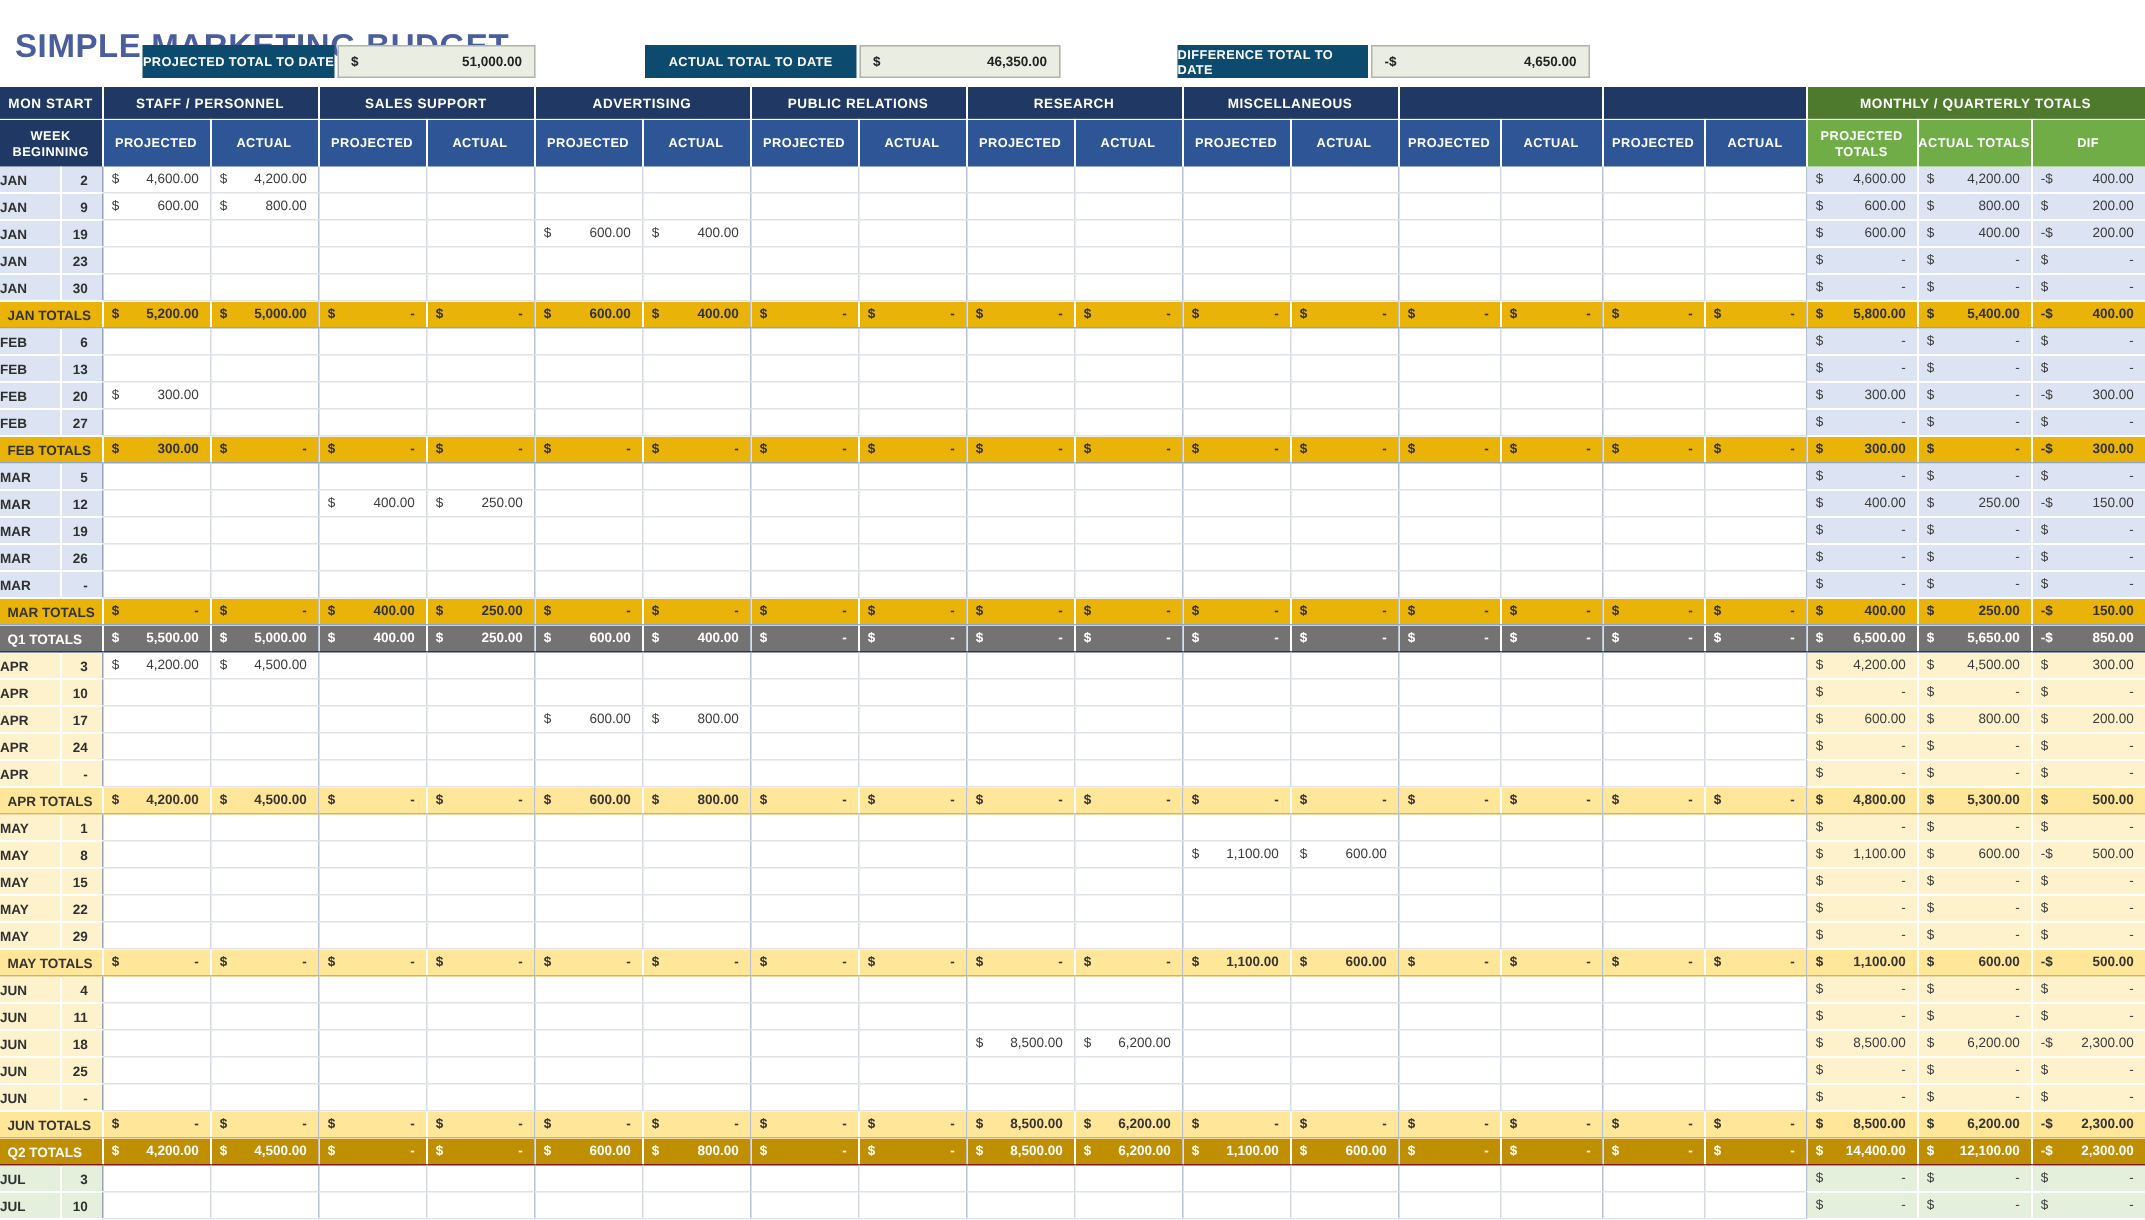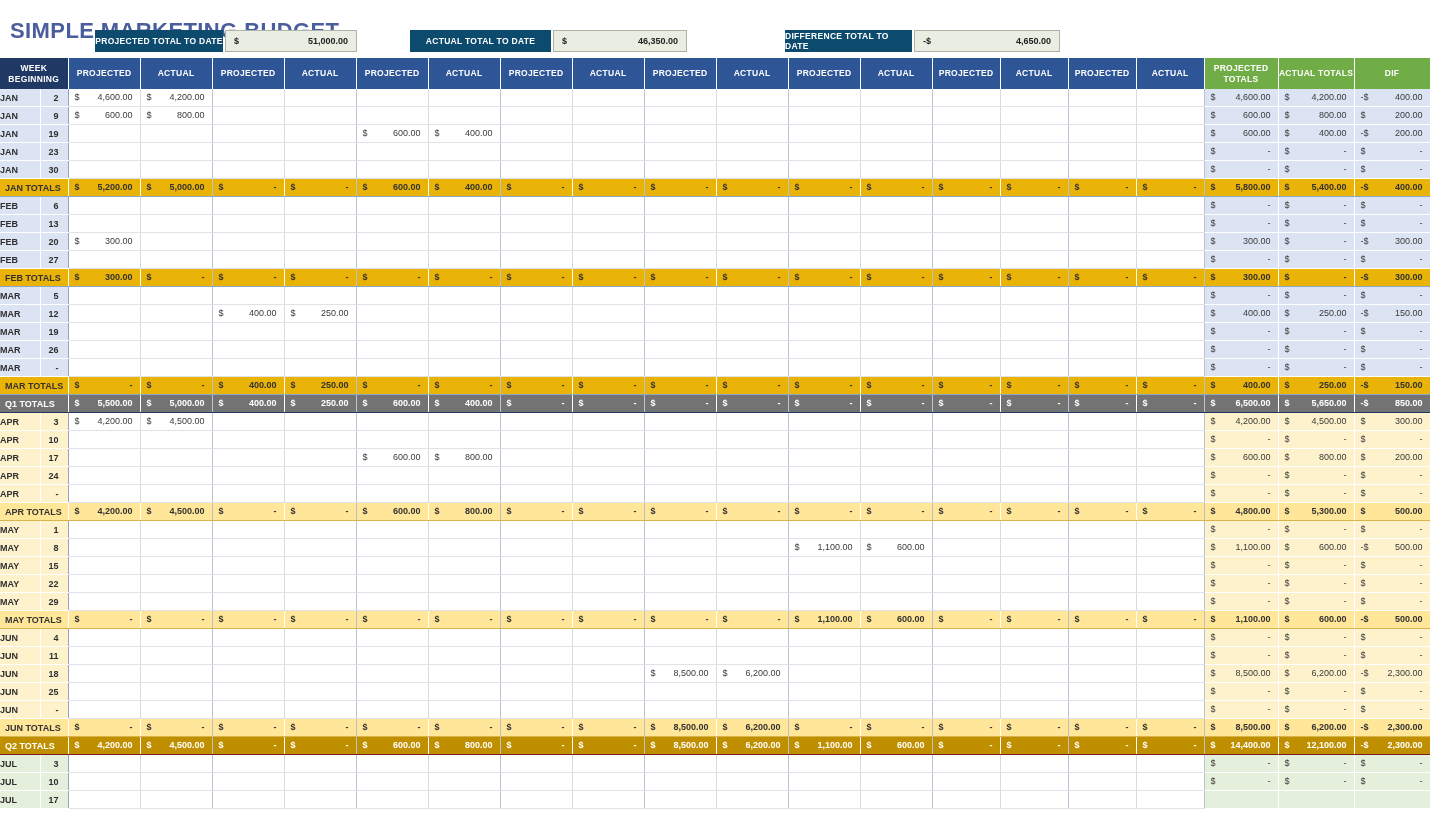--- a/index.html
+++ b/index.html
@@ -8,21 +8,21 @@
     font-family:"Liberation Sans",sans-serif;
     -webkit-font-smoothing:antialiased;
   }
   
   .title{
     position:absolute;top:3px;left:10px;
     font-size:22px;font-weight:700;color:#4A5D9C;letter-spacing:0.4px;
   }
   
   .sumpair{position:absolute;top:30px;height:22px;display:flex;gap:2px;}
-  .pair1{left:95px}.pair2{left:410px}.pair3{left:785px}
+  .pair1{left:95px}.pair2{left:430px}.pair3{left:785px}
   .sumlabel{
     background:#0c4a6e;color:#fff;font-weight:700;font-size:8.5px;letter-spacing:0.3px;
     display:flex;align-items:center;justify-content:center;box-sizing:border-box;
   }
   .pair1 .sumlabel{width:128px}.pair2 .sumlabel{width:141px}.pair3 .sumlabel{width:127px}
   .sumvalue{
     background:#E9EDE2;border:1px solid #AEB4A7;box-sizing:border-box;
     display:flex;align-items:center;justify-content:space-between;
     font-size:9px;font-weight:700;color:#222;padding:0 8px;
   }
@@ -119,20 +119,32 @@
       <col style="width:72px">
       <col style="width:68px">
       <col style="width:68px">
       <col style="width:68px">
       <col style="width:68px">
       <col style="width:74px">
       <col style="width:76px">
       <col style="width:76px">
     </colgroup>
   <thead>
+      <tr class="gh">
+        <th colspan="2">MON START</th>
+        <th colspan="2">STAFF / PERSONNEL</th>
+        <th colspan="2">SALES SUPPORT</th>
+        <th colspan="2">ADVERTISING</th>
+        <th colspan="2">PUBLIC RELATIONS</th>
+        <th colspan="2">RESEARCH</th>
+        <th colspan="2">MISCELLANEOUS</th>
+        <th colspan="2"></th>
+        <th colspan="2"></th>
+        <th colspan="3" class="tgh">MONTHLY / QUARTERLY TOTALS</th>
+      </tr>
       <tr class="sh">
         <th colspan="2" class="weekh">WEEK BEGINNING</th>
         <th>PROJECTED</th>
         <th>ACTUAL</th>
         <th>PROJECTED</th>
         <th>ACTUAL</th>
         <th>PROJECTED</th>
         <th>ACTUAL</th>
         <th>PROJECTED</th>
         <th>ACTUAL</th>

